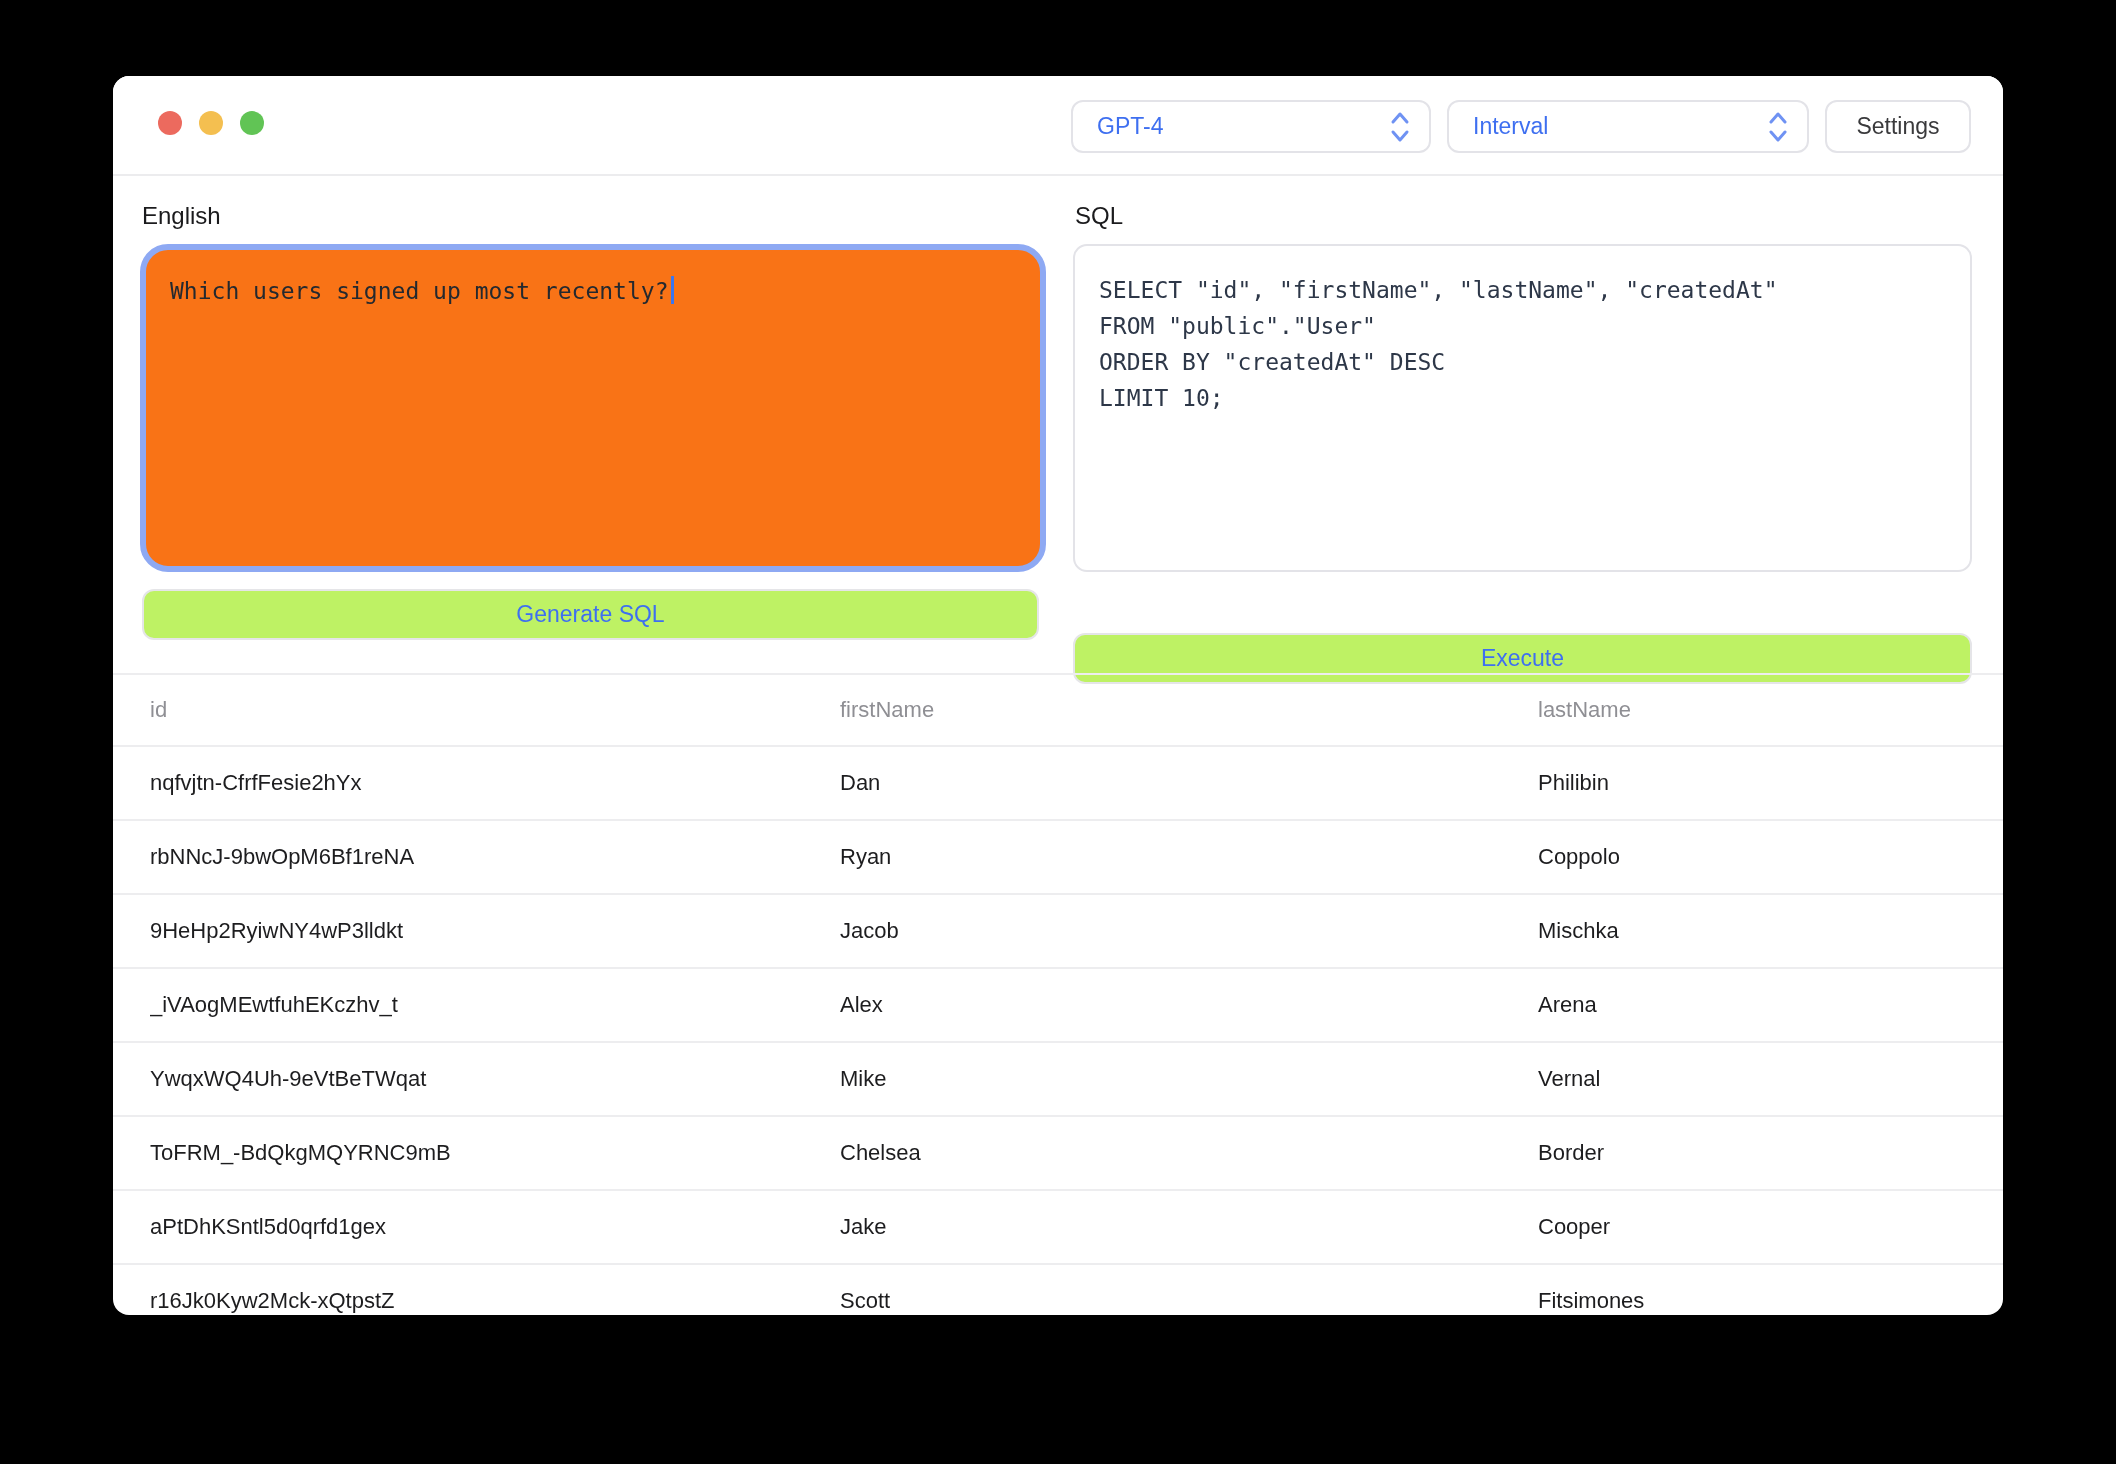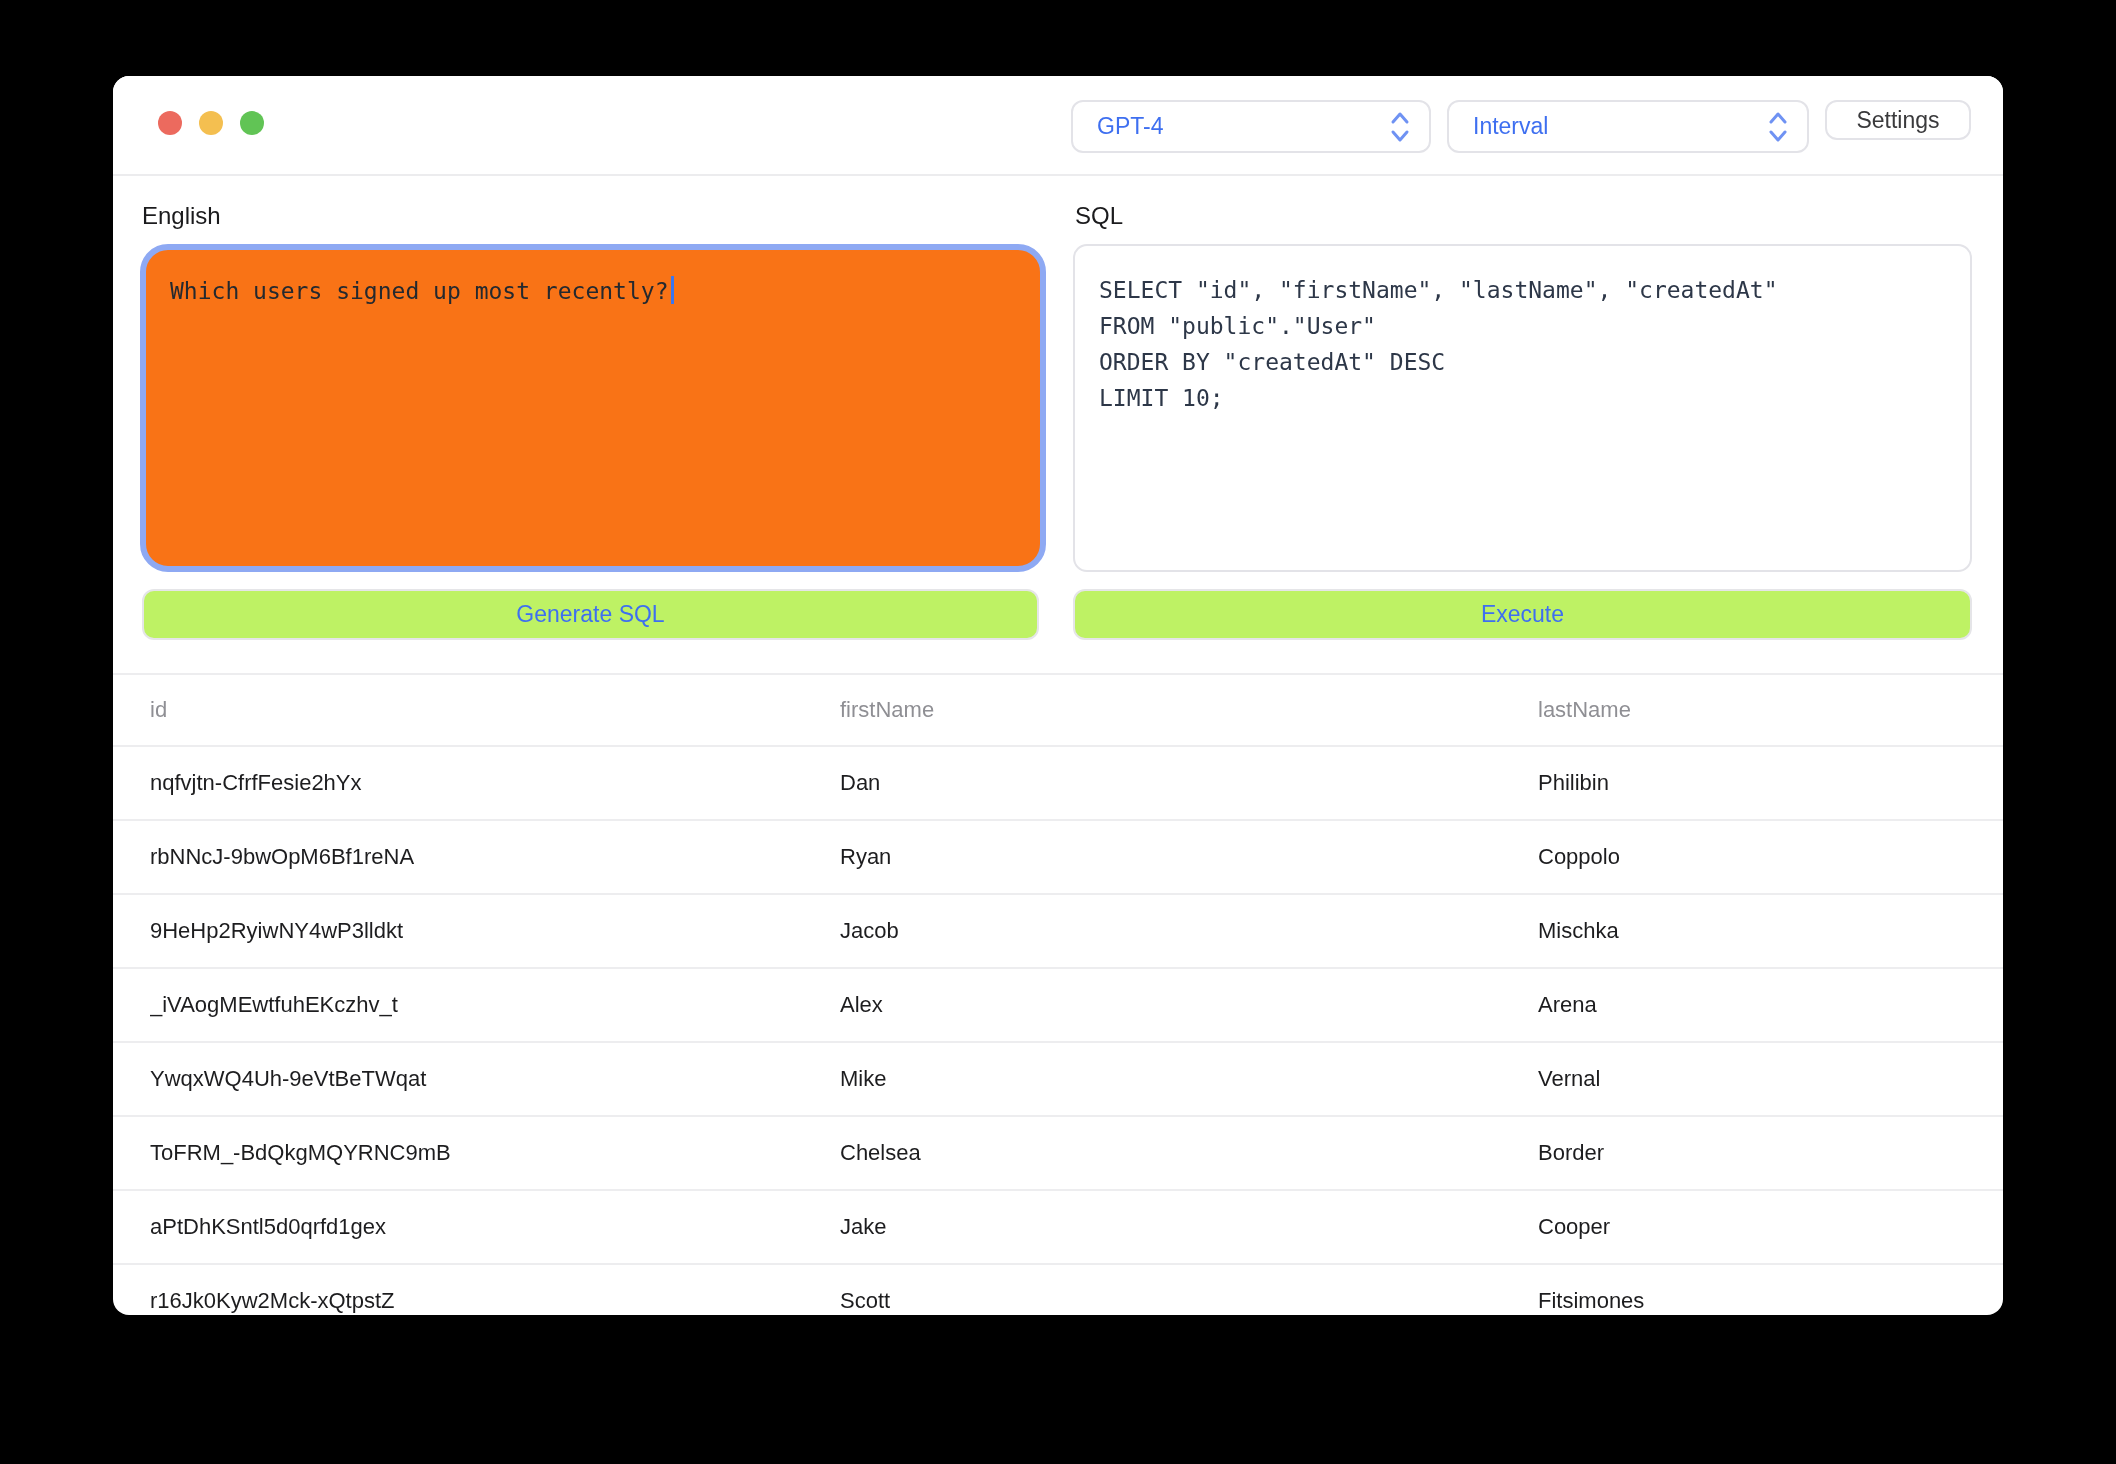--- a/index.html
+++ b/index.html
@@ -16,21 +16,21 @@
   .t-yellow{left:86px;background:#f4bf50;}
   .t-green{left:127px;background:#61c455;}
 
   .select{position:absolute;top:24px;height:53px;border:2px solid #e3e3e8;border-radius:12px;
           box-sizing:border-box;display:flex;align-items:center;justify-content:space-between;
           padding:0 18px 0 24px;background:#fff;cursor:default;}
   .select-model{left:958px;width:360px;}
   .select-interval{left:1334px;width:362px;}
   .select .val{color:#3e6ff0;font-size:23px;}
   .chev{flex:0 0 auto;margin-left:12px;}
-  .btn-settings{position:absolute;left:1712px;top:24px;width:146px;height:40px;border:2px solid #e3e3e8;
+  .btn-settings{position:absolute;left:1712px;top:24px;width:146px;height:53px;border:2px solid #e3e3e8;
           border-radius:12px;box-sizing:border-box;background:#fff;display:flex;align-items:center;
           justify-content:center;font-size:23px;color:#3a3a3c;}
 
   
   .panel-label{position:absolute;top:126px;font-size:24px;color:#1b1b1d;}
   .lbl-english{left:29px;}
   .lbl-sql{left:962px;}
 
   .english-box{position:absolute;left:27px;top:168px;width:906px;height:328px;box-sizing:border-box;
           border:6px solid #8ea9f3;border-radius:28px;background:#f97316;
@@ -40,21 +40,21 @@
 
   .sql-box{position:absolute;left:960px;top:168px;width:899px;height:328px;box-sizing:border-box;
           border:2px solid #e3e3e8;border-radius:14px;background:#fff;
           font-family:"DejaVu Sans Mono","Liberation Mono",monospace;font-size:23px;color:#2d3748;
           padding:26px 24px;line-height:36px;}
 
   .action-btn{position:absolute;top:513px;height:51px;border:2px solid #e5e5e8;border-radius:12px;
           box-sizing:border-box;background:#bef264;display:flex;align-items:center;justify-content:center;
           font-size:23px;font-weight:500;color:#3e6ff0;}
   .btn-generate{left:29px;width:897px;}
-  .btn-execute{left:960px;width:899px;}
+  .btn-execute{left:960px;width:899px;margin-top:44px;}
 
   
   .table{position:absolute;left:0;top:597px;width:100%;}
   .trow{display:flex;align-items:center;height:74px;box-sizing:border-box;
         border-bottom:2px solid #ededef;padding-left:37px;font-size:22px;color:#1d1d1f;}
   .trow.thead{border-top:2px solid #ededef;color:#8f8f94;}
   .c-id{width:690px;flex:0 0 auto;overflow:hidden;white-space:nowrap;}
   .c-first{width:698px;flex:0 0 auto;overflow:hidden;white-space:nowrap;}
   .c-last{flex:1 1 auto;overflow:hidden;white-space:nowrap;}
 </style>

